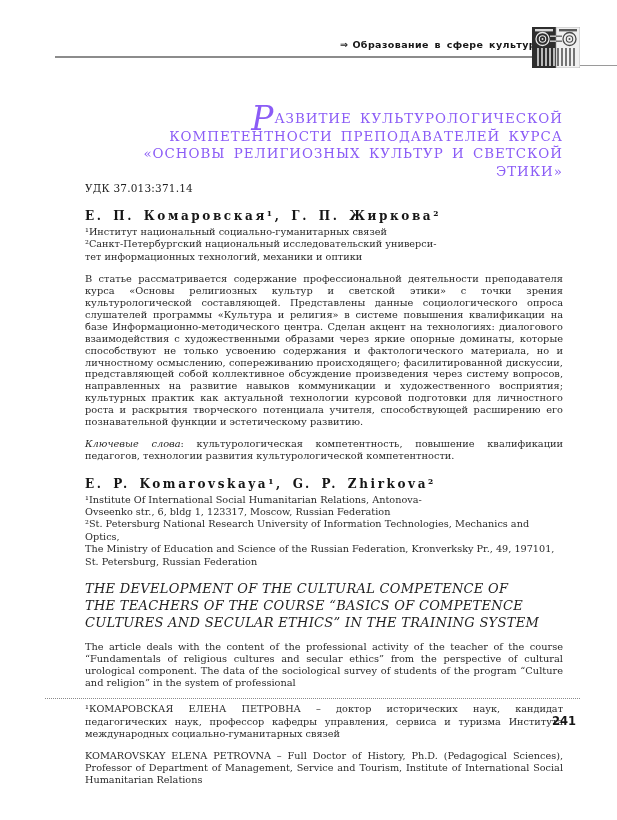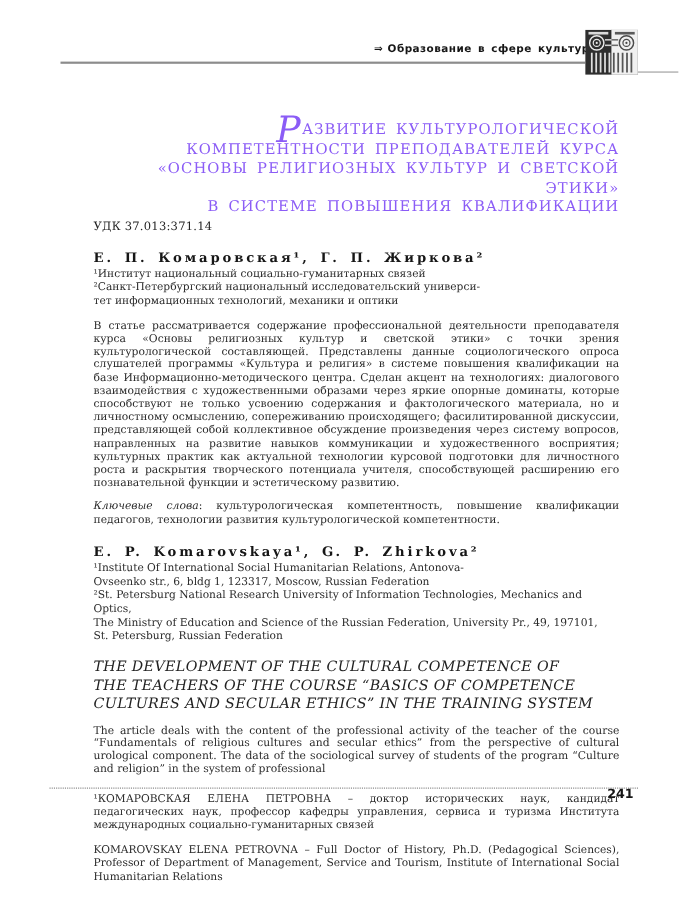--- a/index.html
+++ b/index.html
@@ -95,41 +95,40 @@
       </g>
     </svg>
   </div>
 
   <div class="col">
 
     <div class="title-ru">
       <div><span class="dropcap">Р</span><span>АЗВИТИЕ КУЛЬТУРОЛОГИЧЕСКОЙ</span></div>
       <div>КОМПЕТЕНТНОСТИ ПРЕПОДАВАТЕЛЕЙ КУРСА</div>
       <div>«ОСНОВЫ РЕЛИГИОЗНЫХ КУЛЬТУР И СВЕТСКОЙ ЭТИКИ»</div>
-      <div>В СИСТЕМЕ ПОВЫШЕНИЯ КВАЛИФИКАЦИИ</div>
     </div>
 
     <div class="udc">УДК 37.013:371.14</div>
 
     <div class="authors">Е. П. Комаровская¹, Г. П. Жиркова²</div>
     <div class="affil">
       <div>¹Институт национальный социально-гуманитарных связей</div>
       <div>²Санкт-Петербургский национальный исследовательский универси-</div>
       <div>тет информационных технологий, механики и оптики</div>
     </div>
 
     <p class="abstract">В статье рассматривается содержание профессиональной деятельности преподавателя курса «Основы религиозных культур и светской этики» с точки зрения культурологической составляющей. Представлены данные социологического опроса слушателей программы «Культура и религия» в системе повышения квалификации на базе Информационно-методического центра. Сделан акцент на технологиях: диалогового взаимодействия с художественными образами через яркие опорные доминаты, которые способствуют не только усвоению содержания и фактологического материала, но и личностному осмыслению, сопереживанию происходящего; фасилитированной дискуссии, представляющей собой коллективное обсуждение произведения через систему вопросов, направленных на развитие навыков коммуникации и художественного восприятия; культурных практик как актуальной технологии курсовой подготовки для личностного роста и раскрытия творческого потенциала учителя, способствующей расширению его познавательной функции и эстетическому развитию.</p>
     <p class="abstract kw"><span class="kw-label">Ключевые слова</span><span>: культурологическая компетентность, повышение квалификации педагогов, технологии развития культурологической компетентности.</span></p>
 
     <div class="authors">E. P. Komarovskaya¹, G. P. Zhirkova²</div>
     <div class="affil">
       <div>¹Institute Of International Social Humanitarian Relations, Antonova-</div>
       <div>Ovseenko str., 6, bldg 1, 123317, Moscow, Russian Federation</div>
       <div>²St. Petersburg National Research University of Information Technologies, Mechanics and Optics,</div>
-      <div>The Ministry of Education and Science of the Russian Federation, University Pr., 49, 197101,</div>
+      <div>The Ministry of Education and Science of the Russian Federation, Kronverksky Pr., 49, 197101,</div>
       <div>St. Petersburg, Russian Federation</div>
     </div>
 
     <div class="title-en">
       <div>THE DEVELOPMENT OF THE CULTURAL COMPETENCE OF</div>
       <div>THE TEACHERS OF THE COURSE “BASICS OF COMPETENCE</div>
       <div>CULTURES AND SECULAR ETHICS” IN THE TRAINING SYSTEM</div>
     </div>
 
     <p class="abstract">The article deals with the content of the professional activity of the teacher of the course “Fundamentals of religious cultures and secular ethics” from the perspective of cultural urological component. The data of the sociological survey of students of the program “Culture and religion” in the system of professional</p>

